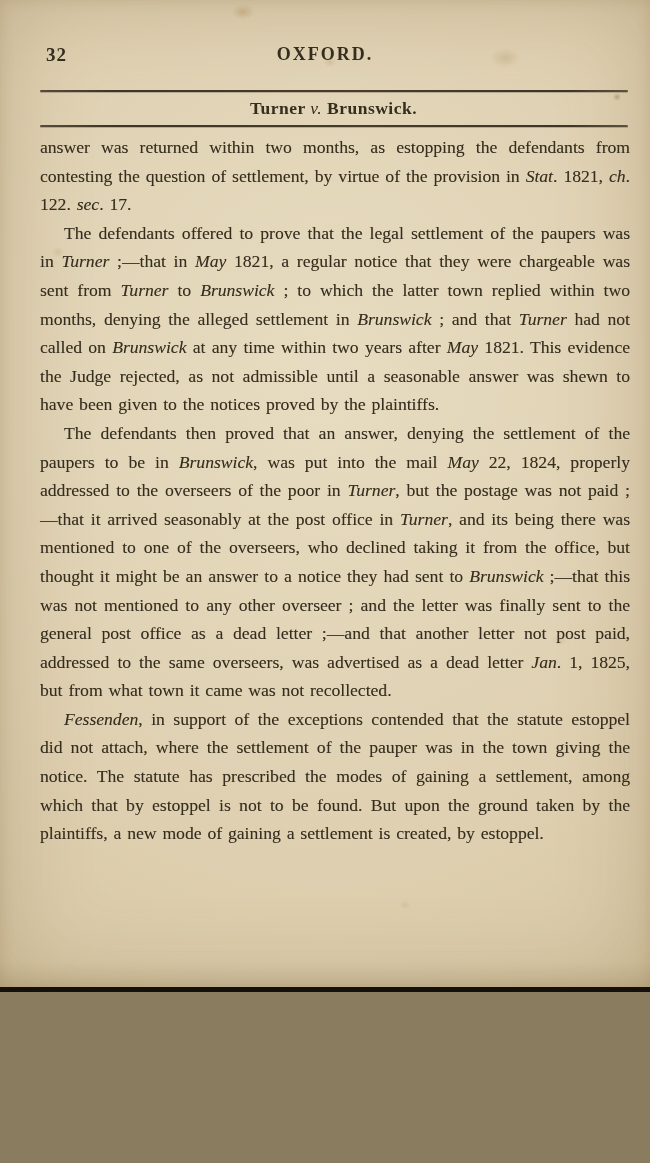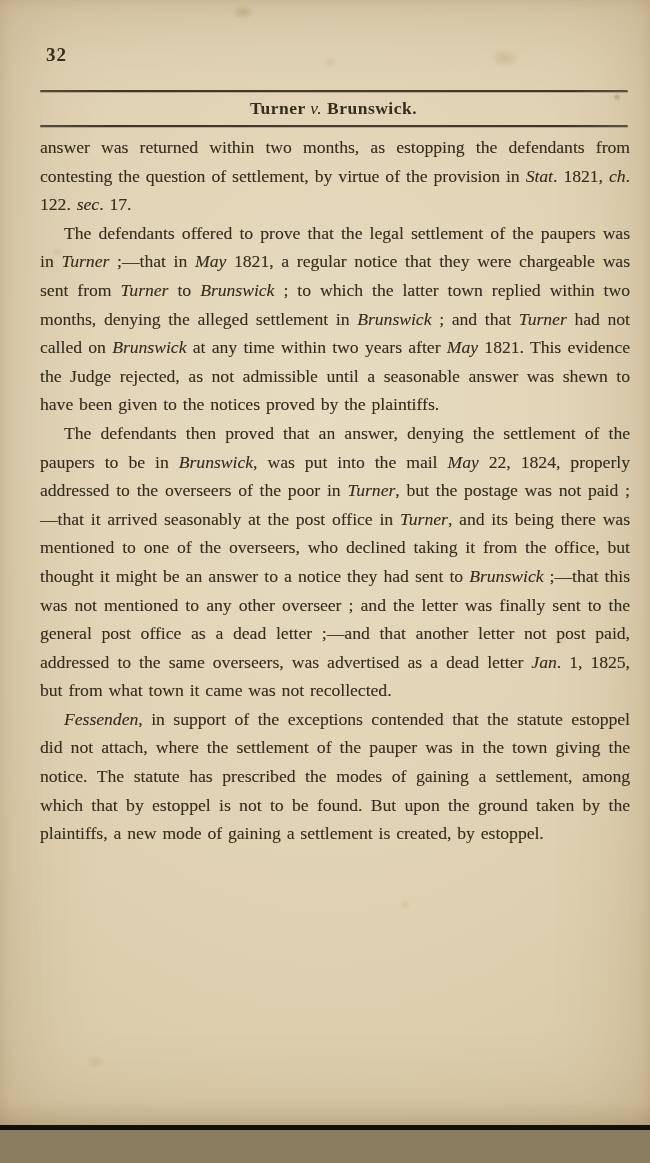--- a/index.html
+++ b/index.html
@@ -1,18 +1,18 @@
 <!DOCTYPE html>
 <html><head>
 <meta charset="utf-8">
 <style>
   html,body{margin:0;padding:0;background:#8a7c5e;}
   .page{
     position:relative;
-    width:650px;height:1130px;
+    width:650px;height:992px;
     margin:0 auto;
     overflow:hidden;
     font-family:"Liberation Serif","DejaVu Serif",serif;
     color:#352d1e;
     background:
       radial-gradient(120% 90% at 50% 38%, #e7dcc1 0%, #decfb0 55%, #d1c19b 100%);
     box-shadow: inset 0 0 90px rgba(125,98,55,.28), inset 0 0 14px rgba(125,98,55,.18);
   }
   
   .page::before{
@@ -64,20 +64,21 @@
     background:#14110d;
   }
 </style>
 </head>
 <body>
 
 <div class="page">
 
   <span class="page-num">32</span>
 
+  <div class="running-head">OXFORD.</div>
 
   <div class="rule rule-top"></div>
 
   <div class="case-title">
     <span>Turner</span>
     <em>v.</em>
     <span>Brunswick.</span>
   </div>
 
   <div class="rule rule-bottom"></div>

